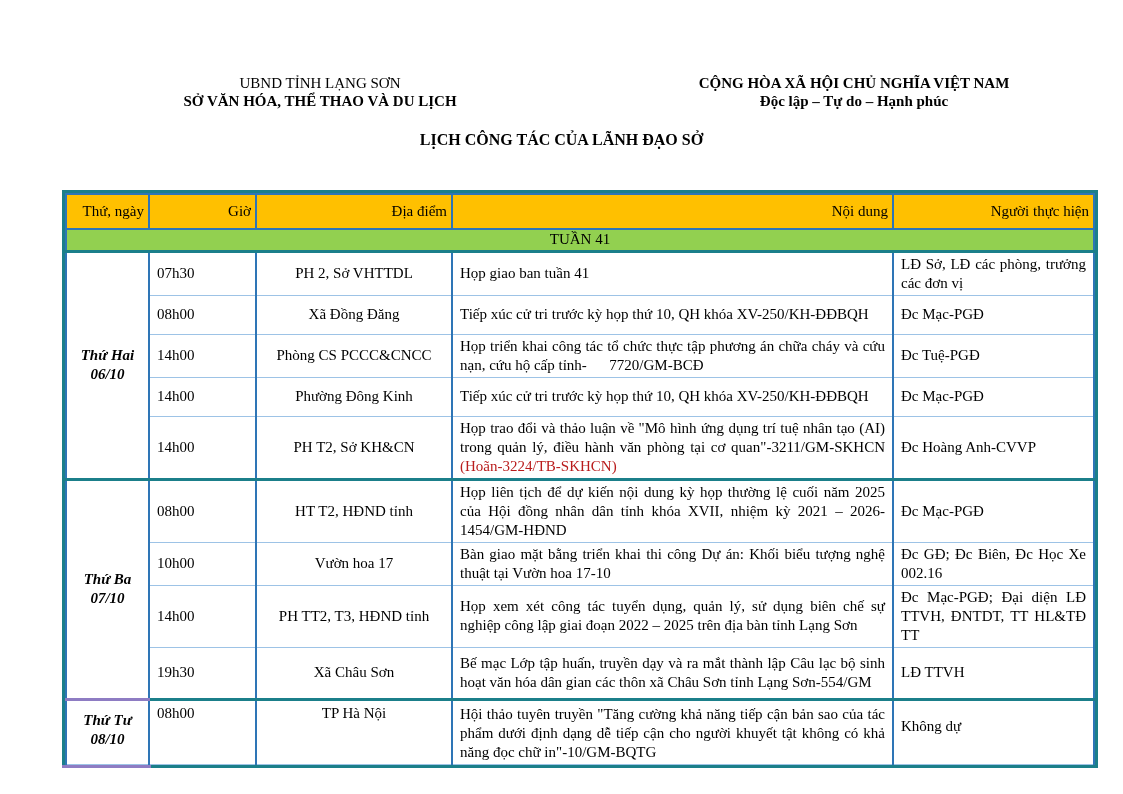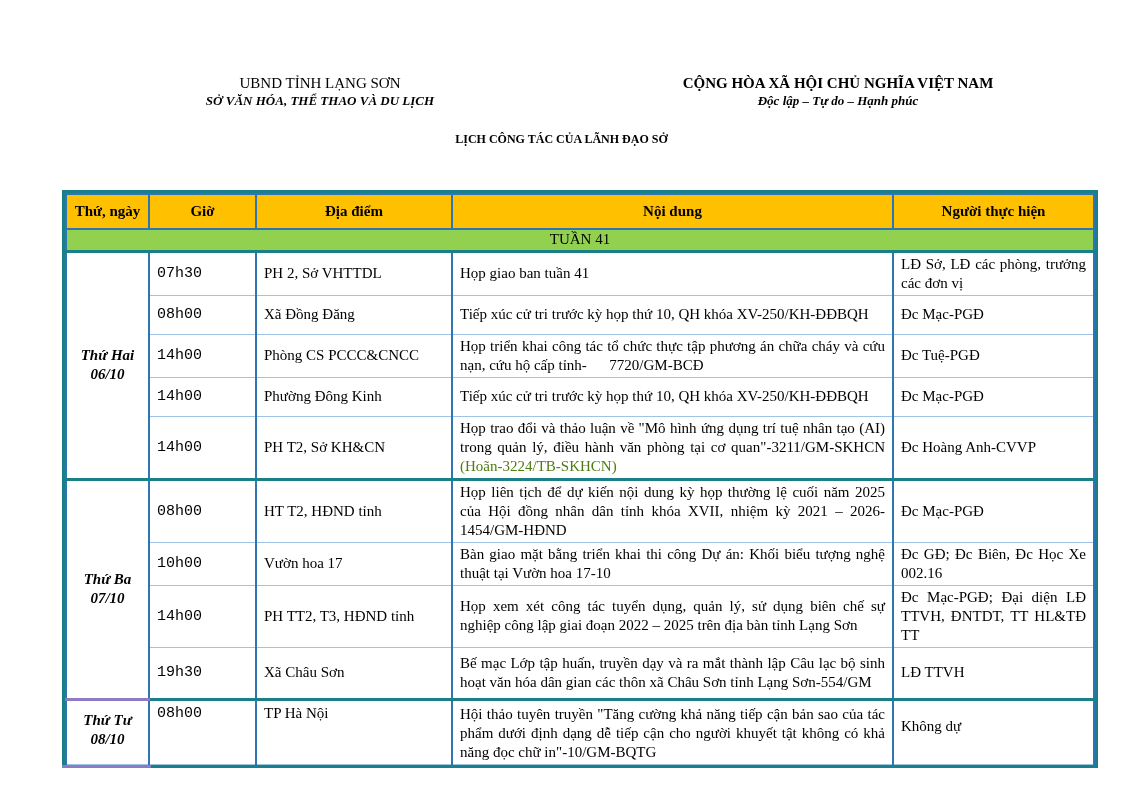--- a/index.html
+++ b/index.html
@@ -7,67 +7,67 @@
     position:relative;
     width:1123px;height:794px;
     background:#fff;
     font-family:"Liberation Serif","DejaVu Serif",serif;
     color:#000;
     overflow:hidden;
   }
   
   .letterhead{position:absolute;top:74px;left:0;width:1123px;display:flex;}
   .lh-left{position:absolute;left:60px;width:520px;text-align:center;}
-  .lh-right{position:absolute;left:588px;width:500px;text-align:center;}
+  .lh-right{position:absolute;left:604px;width:500px;text-align:center;}
   .lh-line1{font-size:15px;line-height:18px;}
-  .lh-line2{font-size:13px;font-weight:bold;line-height:18px;font-style:italic;}
+  .lh-line2{font-size:15px;font-weight:bold;line-height:18px;}
   .lh-right .lh-line1{font-weight:bold;}
   
   .doc-title{position:absolute;top:130px;left:0;width:1123px;text-align:center;}
-  .doc-title div{font-weight:bold;font-size:12px;line-height:19px;}
+  .doc-title div{font-weight:bold;font-size:16px;line-height:19px;}
   
   .table-wrap{
     position:absolute;top:190px;left:62px;
     border:3px solid #1b7f8a;
   }
   table{border-collapse:collapse;table-layout:fixed;width:1028px;font-size:15px;}
   td,th{
     border-left:2px solid #2e75b6;
     border-right:2px solid #2e75b6;
     border-top:1px solid #9dc3e6;
     border-bottom:1px solid #9dc3e6;
     padding:2px 7px;
     vertical-align:middle;
     word-wrap:break-word;
   }
   th{
     background:#ffc000;
-    font-weight:bold;
-    text-align:center;
+    font-weight:normal;
+    text-align:right;
     border:2px solid #2e75b6;
     padding:2px 4px;
   }
   tr.week-row td{
     background:#92d050;
     font-weight:normal;
     text-align:center;
     border-top:2px solid #2e75b6;
     border-bottom:2px solid #2e75b6;
     padding:1px 0;
   }
   tr.group-start td{border-top:3px solid #1b7f8a;}
   td.day-cell{
     text-align:center;font-weight:bold;line-height:19px;
   }
   td.day-cell.purple-top{border-top:3px solid #8e7cc3;}
-  td.time-cell{text-align:left;font-family:Liberation Mono, monospace;}
-  td.place-cell{text-align:left;}
+  td.time-cell{text-align:left;}
+  td.place-cell{text-align:center;}
   td.content-cell{text-align:justify;line-height:19px;}
   td.person-cell{text-align:justify;line-height:19px;}
-  .red-text{color:#4d7c0f;}
+  .red-text{color:#b91c1c;}
   .purple-strip{
     position:absolute;left:-3px;bottom:-3px;height:3px;width:89px;
     background:#8e7cc3;
   }
   .day-line{display:block;font-style:italic;}
 </style>
 </head>
 <body>
 
 <div class="page">

